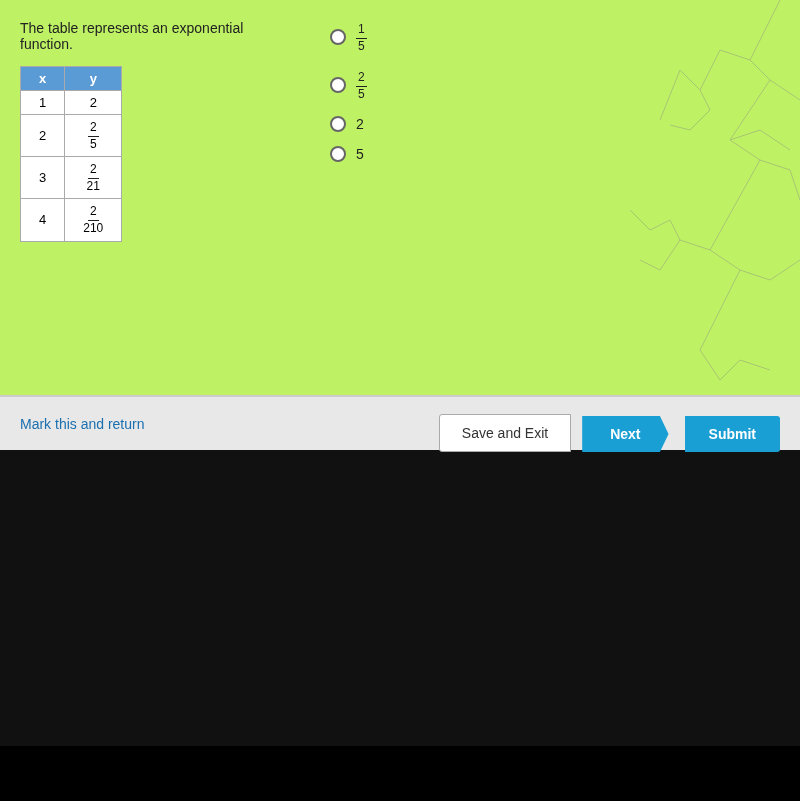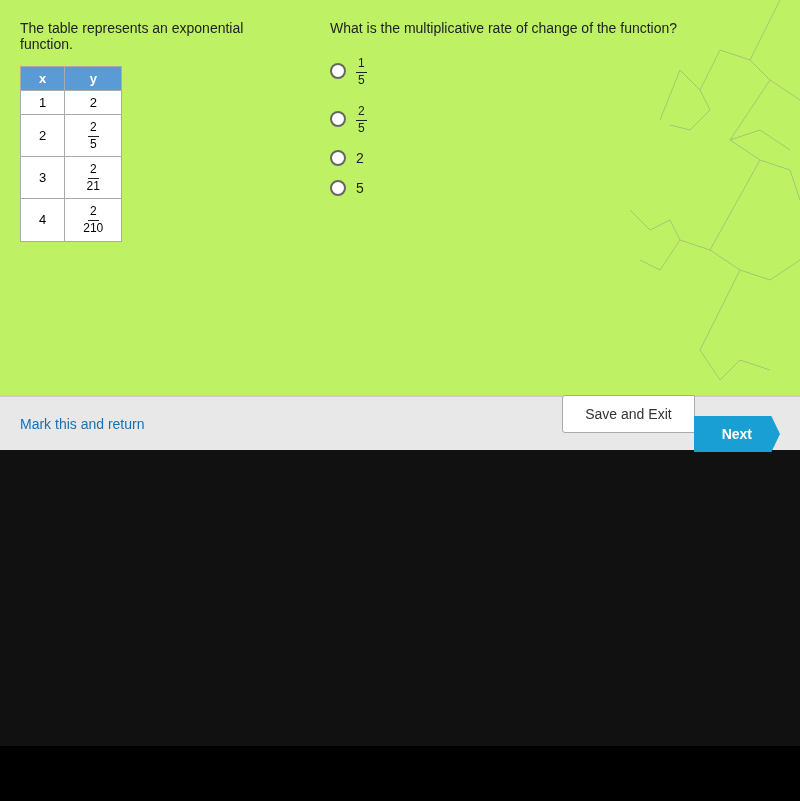--- a/index.html
+++ b/index.html
@@ -145,22 +145,22 @@
     }
 
     .mark-link {
       color: #1a6faf;
       font-size: 14px;
       cursor: pointer;
     }
 
     .button-group {
       display: flex;
-      gap: 0;
-      align-items: flex-start;
+      gap: 12px;
+      align-items: flex-end;
     }
 
     .btn-save-exit {
       background: #fff;
       border: 1px solid #aaa;
       color: #333;
       font-size: 14px;
       padding: 10px 22px;
       cursor: pointer;
       border-radius: 3px 0 0 3px;
@@ -244,21 +244,20 @@
                 <span class="numerator">2</span>
                 <span class="denominator">210</span>
               </span>
             </td>
           </tr>
         </tbody>
       </table>
     </div>
 
     <div class="right-panel">
-      <p class="right-question-title">What is the multiplicative rate of change of the function?</p>
       <ul class="options-list">
         <li class="option-item">
           <div class="radio-circle"></div>
           <span class="option-label">
             <span class="fraction">
               <span class="numerator">1</span>
               <span class="denominator">5</span>
             </span>
           </span>
         </li>
@@ -296,17 +295,18 @@
         <path d="M80 240 L70 220 L50 230 L30 210"></path>
       </g>
     </svg>
   </div>
 
   <div class="bottom-bar">
     <a class="mark-link">Mark this and return</a>
     <div class="button-group">
       <button class="btn-save-exit">Save and Exit</button>
       <button class="btn-next">Next</button>
+      <button class="btn-submit">Submit</button>
     </div>
   </div>
 </div>
 
 <div class="black-bottom"></div>
 
 </body></html>

